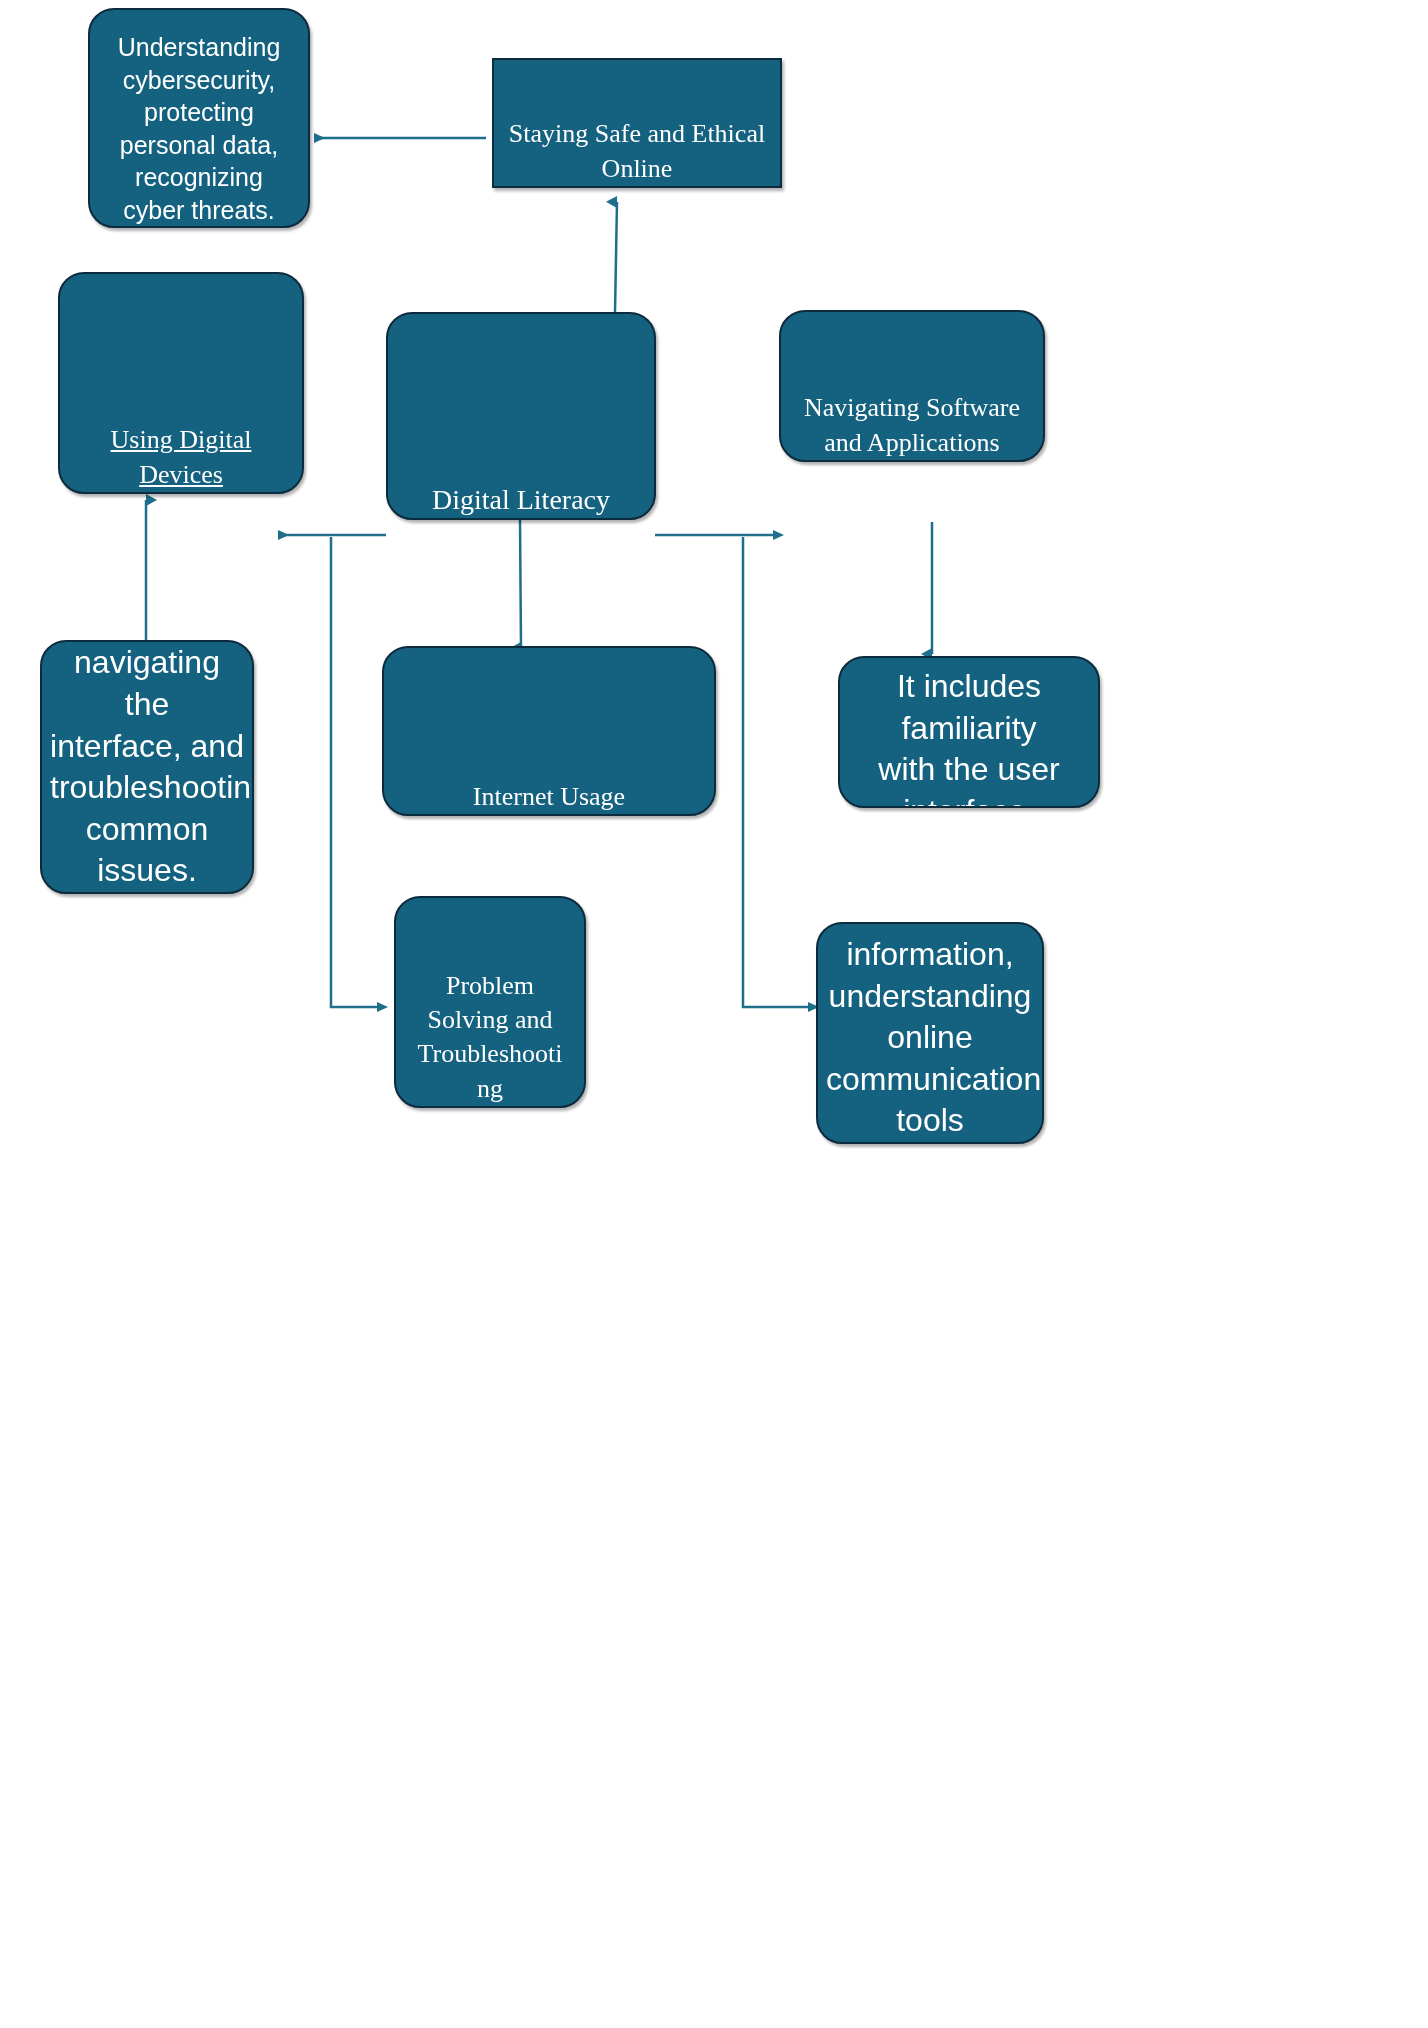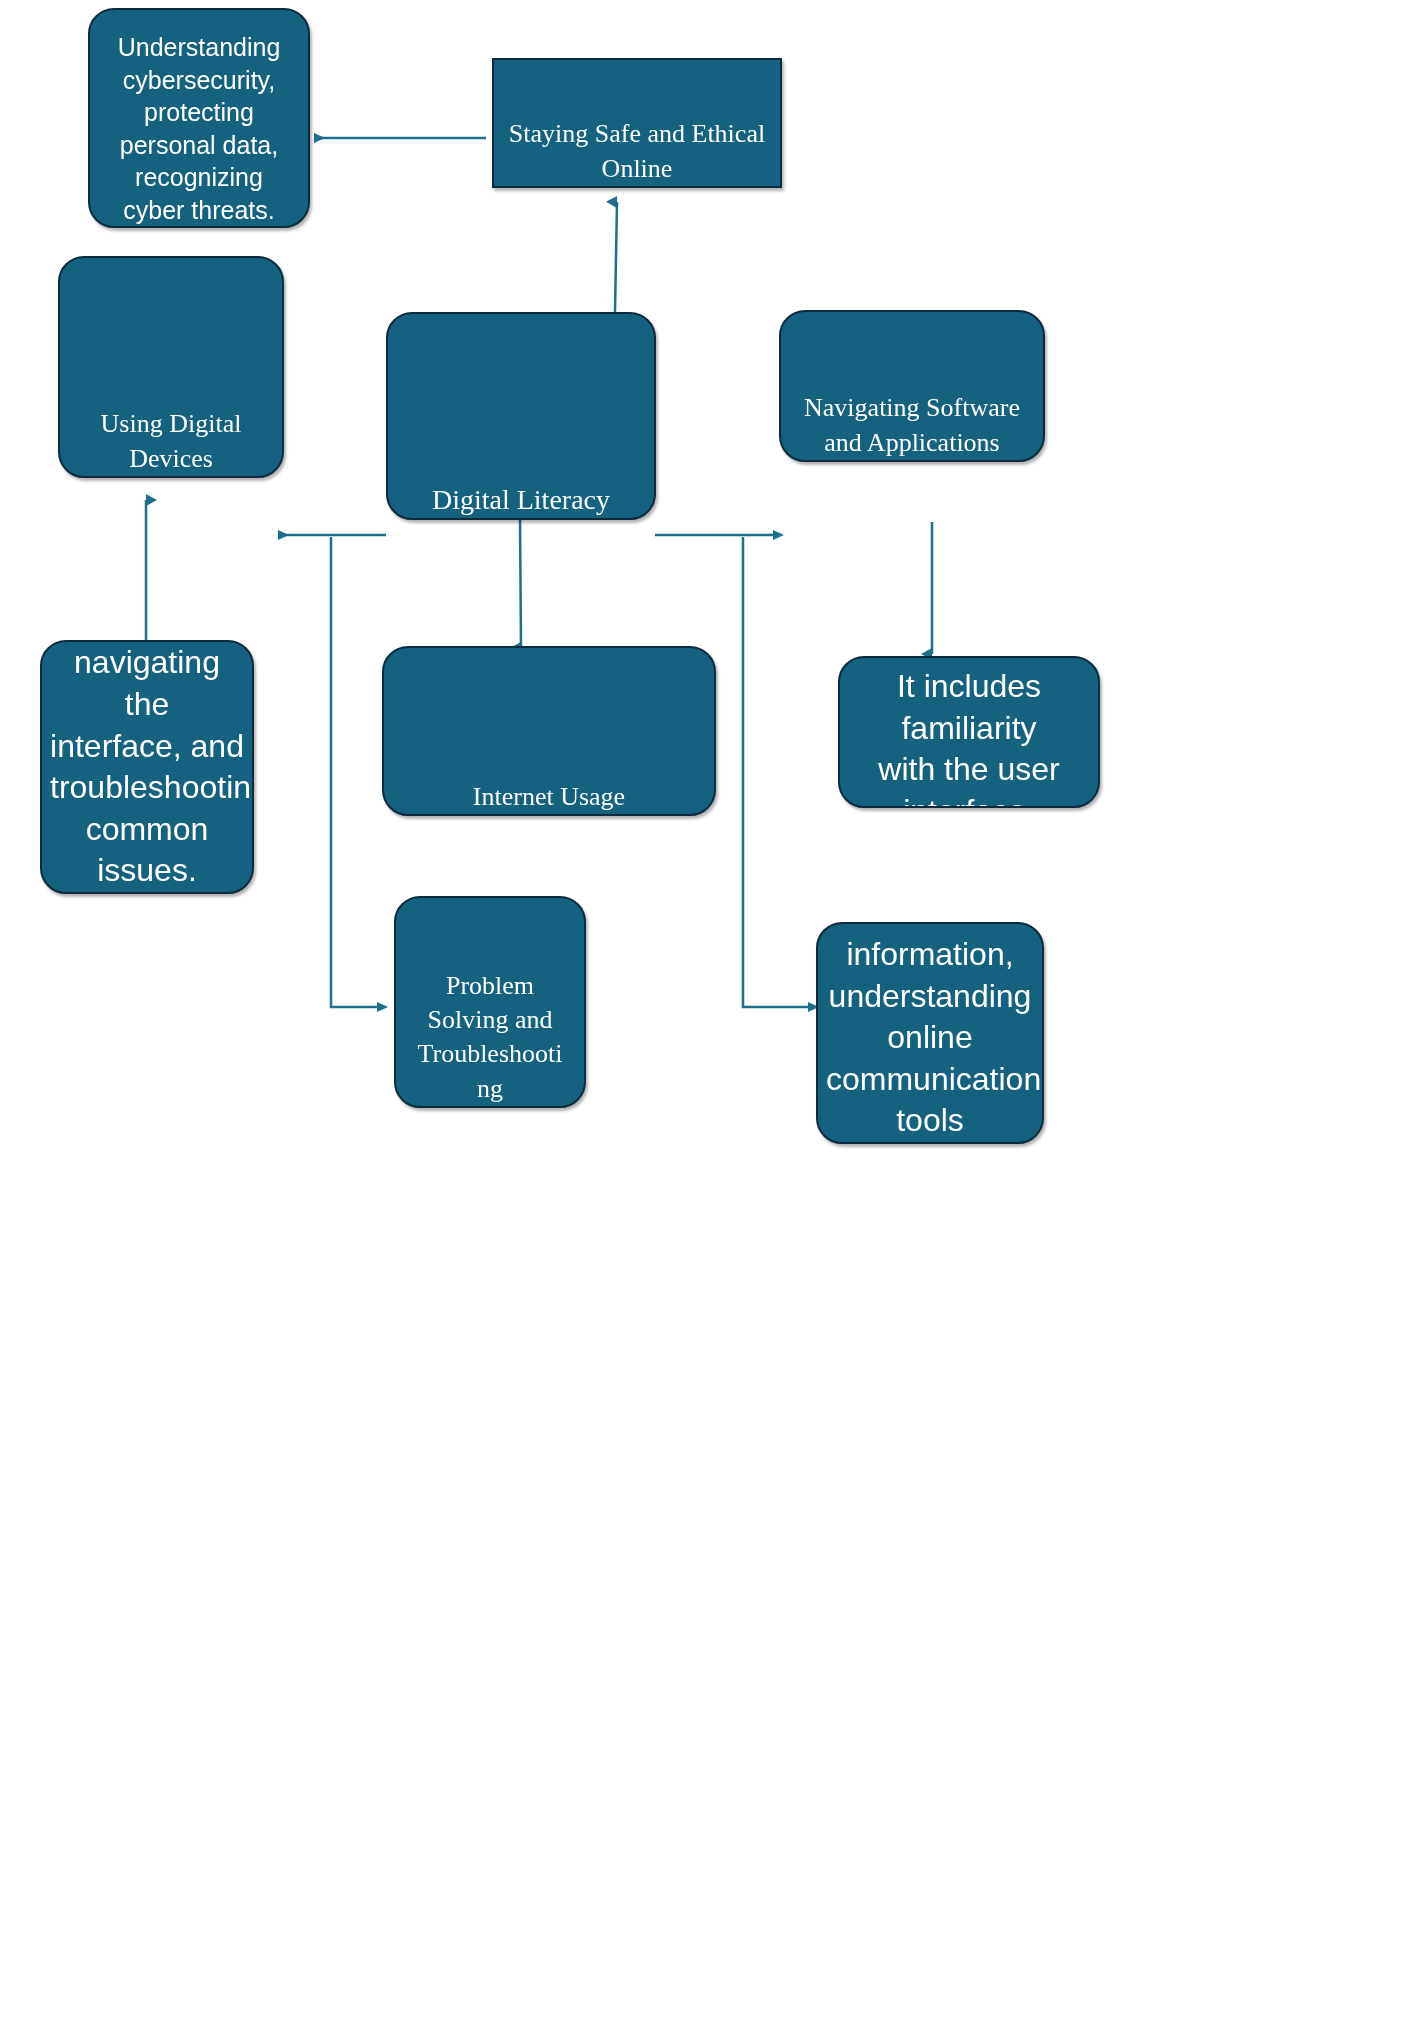--- a/index.html
+++ b/index.html
@@ -123,21 +123,21 @@
 personal data,
 recognizing
 cyber threats.</span>
   </div>
 
   <div class="node rect serif fs-26" style="left:486px; top:58px; width:290px; height:130px;">
     <span class="txt">Staying Safe and Ethical
 Online</span>
   </div>
 
-  <div class="node rounded serif fs-26" style="left:52px; top:256px; width:226px; height:222px;">
+  <div class="node rounded serif fs-26" style="left:52px; top:272px; width:246px; height:222px;text-decoration:underline;">
     <span class="txt">Using Digital
 Devices</span>
   </div>
 
   <div class="node rounded serif fs-28" style="left:386px; top:312px; width:270px; height:208px;">
     <span class="txt">Digital Literacy</span>
   </div>
 
   <div class="node rounded serif fs-26" style="left:773px; top:310px; width:266px; height:152px;">
     <span class="txt">Navigating Software

